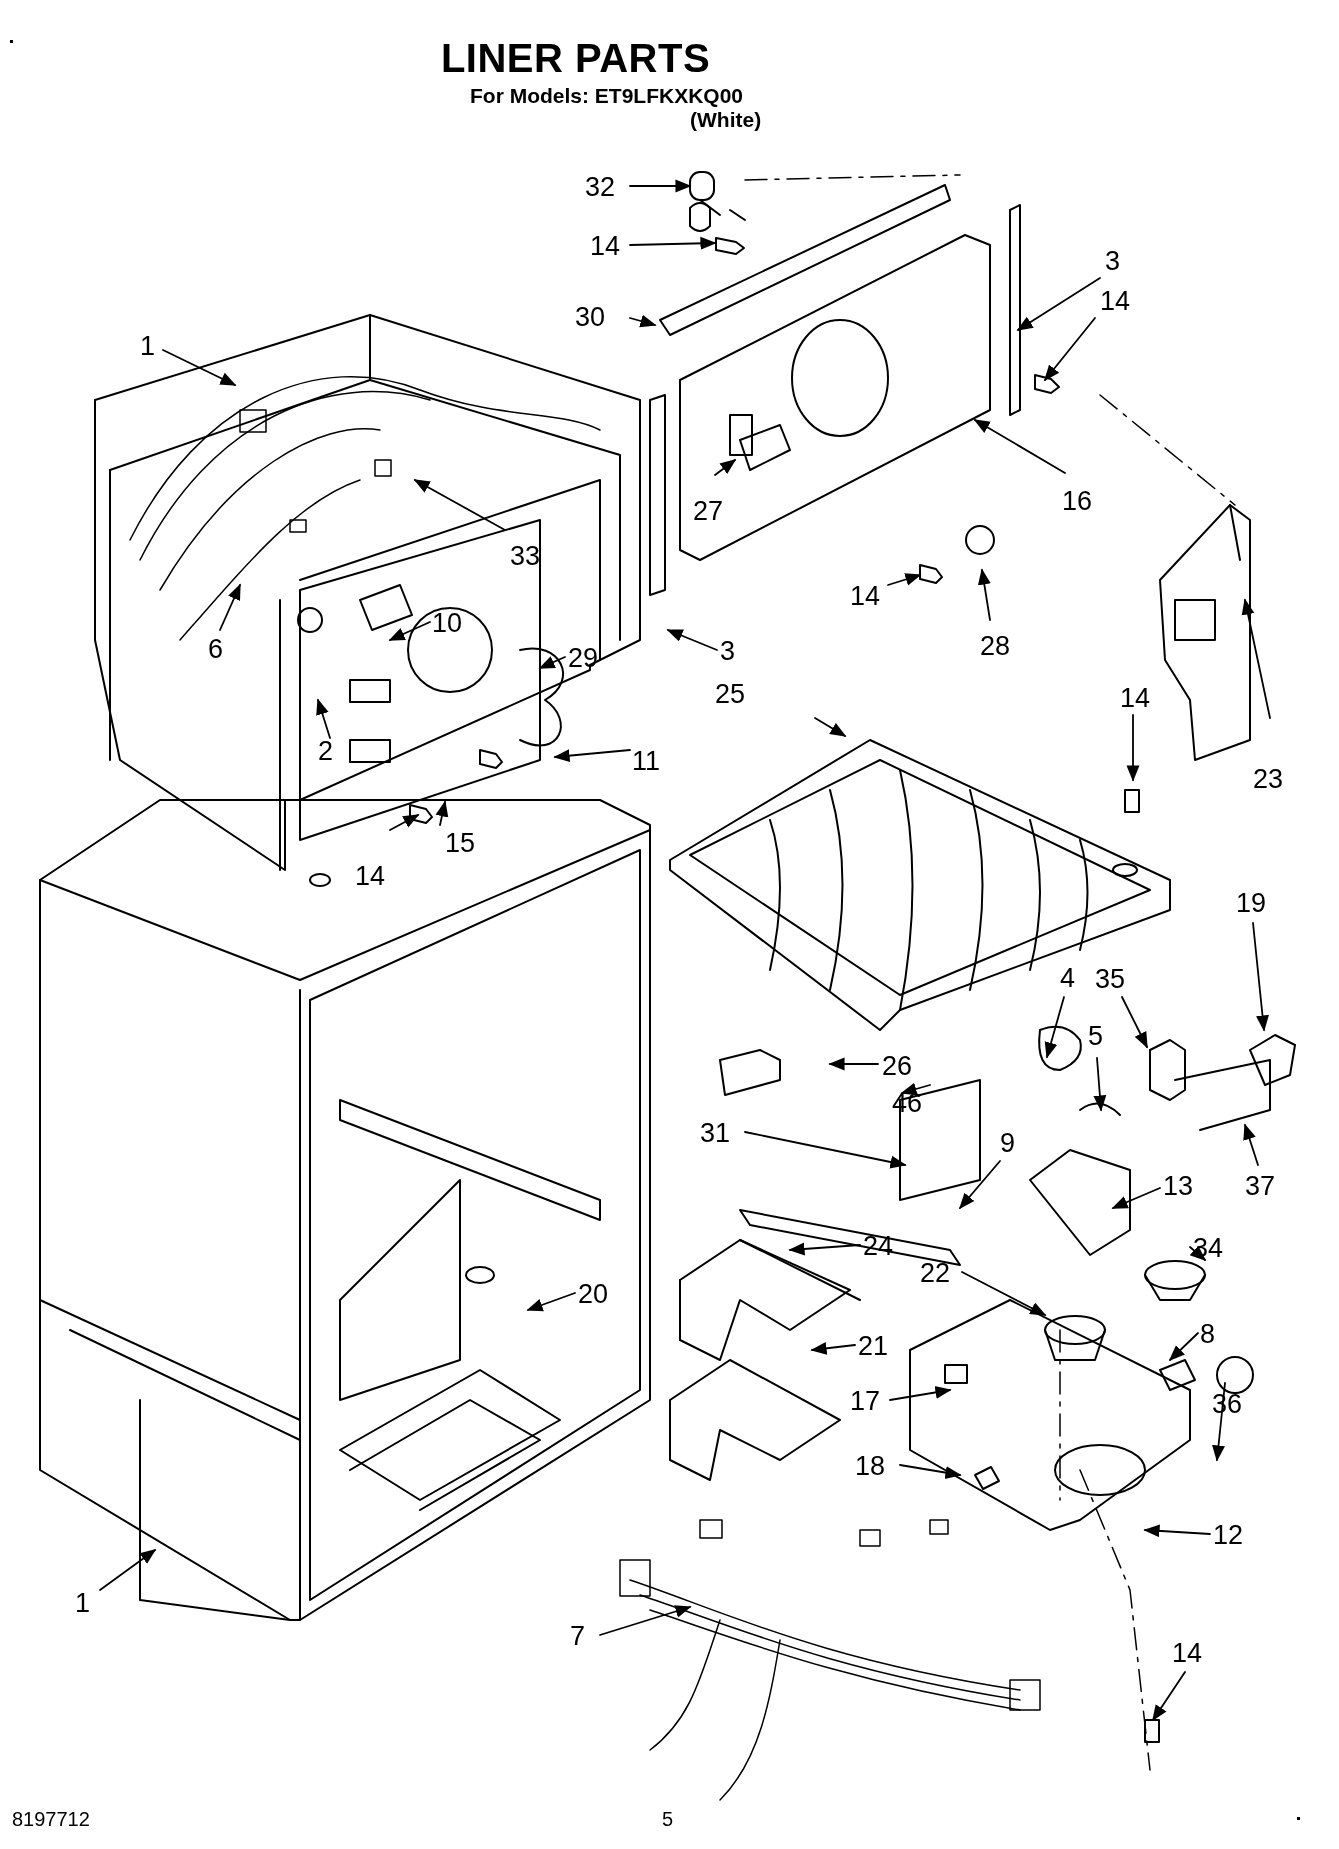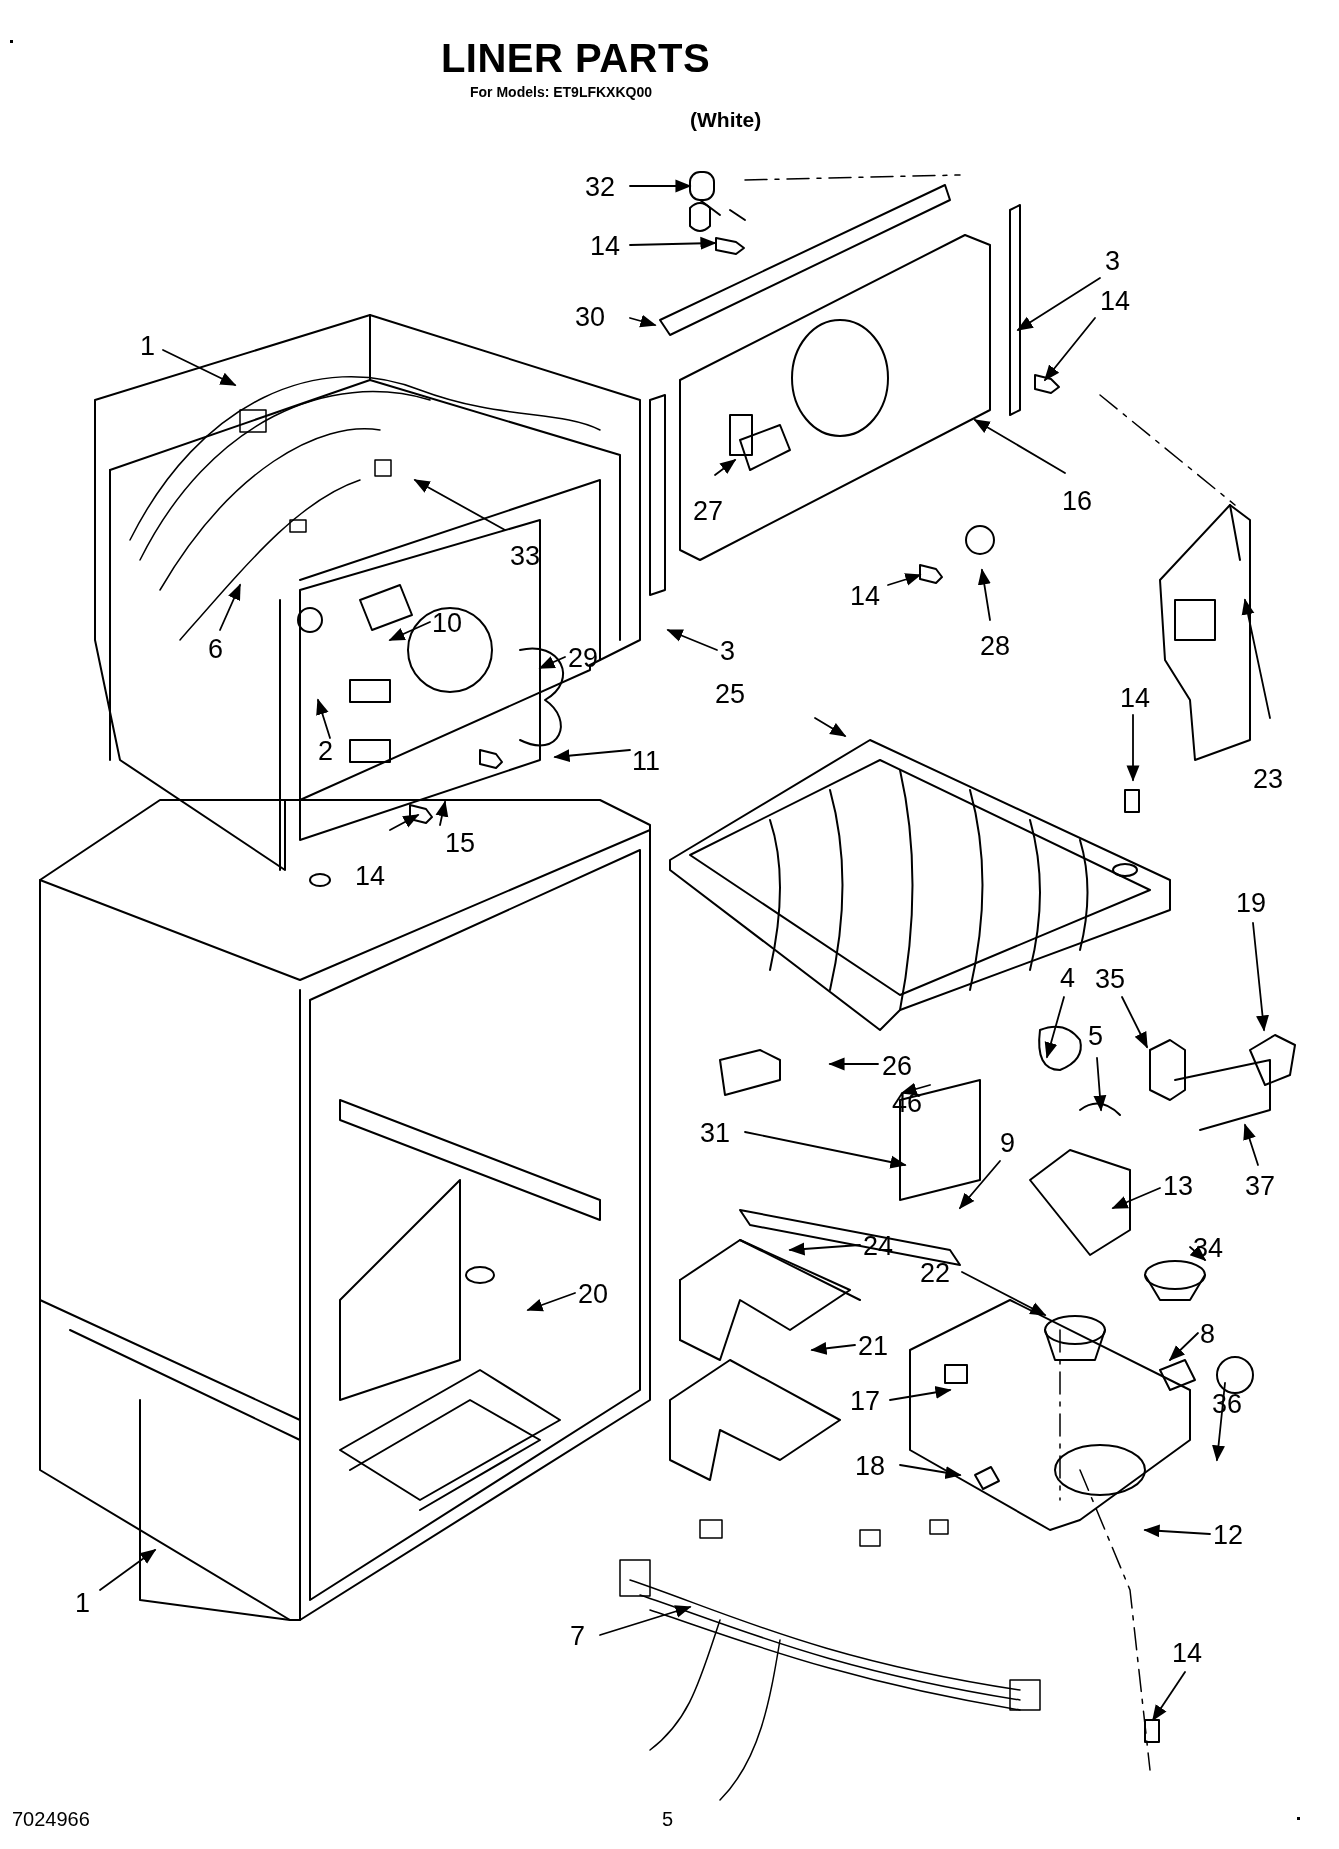--- a/index.html
+++ b/index.html
@@ -1,20 +1,20 @@
 <!DOCTYPE html>
 <html><head>
 <meta charset="utf-8">
 <style>
   html, body { margin: 0; padding: 0; background: #ffffff; }
   body { width: 1339px; height: 1849px; position: relative; overflow: hidden;
          font-family: "Liberation Sans", sans-serif; color: #000; }
   .title { position: absolute; left: 0; width: 1127px; text-align: center; top: 36px;
            font-size: 40px; font-weight: bold; letter-spacing: 0.5px; margin-left: 12px; }
-  .subtitle { position: absolute; left: 470px; top: 84px; font-size: 14px; font-weight: bold; }
+  .subtitle { position: absolute; left: 470px; top: 84px; font-size: 21px; font-weight: bold; }
   .variant { position: absolute; left: 690px; top: 108px; font-size: 21px; font-weight: bold; }
   .dot { position: absolute; width: 3px; height: 3px; background: #000; }
   .footer-left { position: absolute; left: 12px; top: 1808px; font-size: 20px; }
   .footer-center { position: absolute; left: 662px; top: 1808px; font-size: 20px; }
   svg.diagram { position: absolute; left: 0; top: 0; }
   .callout { font-family: "Liberation Sans", sans-serif; font-size: 27px; fill: #000; }
 </style>
 </head>
 <body>
 
@@ -249,15 +249,15 @@
     <text class="callout" x="1212" y="1413">36</text>
     <text class="callout" x="850" y="1410">17</text>
     <text class="callout" x="855" y="1475">18</text>
     <text class="callout" x="1213" y="1544">12</text>
     <text class="callout" x="75" y="1612">1</text>
     <text class="callout" x="570" y="1645">7</text>
     <text class="callout" x="1172" y="1662">14</text>
   </g>
 </svg>
 
-<div class="footer-left">7024966</div>
+<div class="footer-left">8197712</div>
 <div class="footer-center">5</div>
 <div class="dot" style="left:1297px;top:1817px;"></div>
 
 </body></html>

